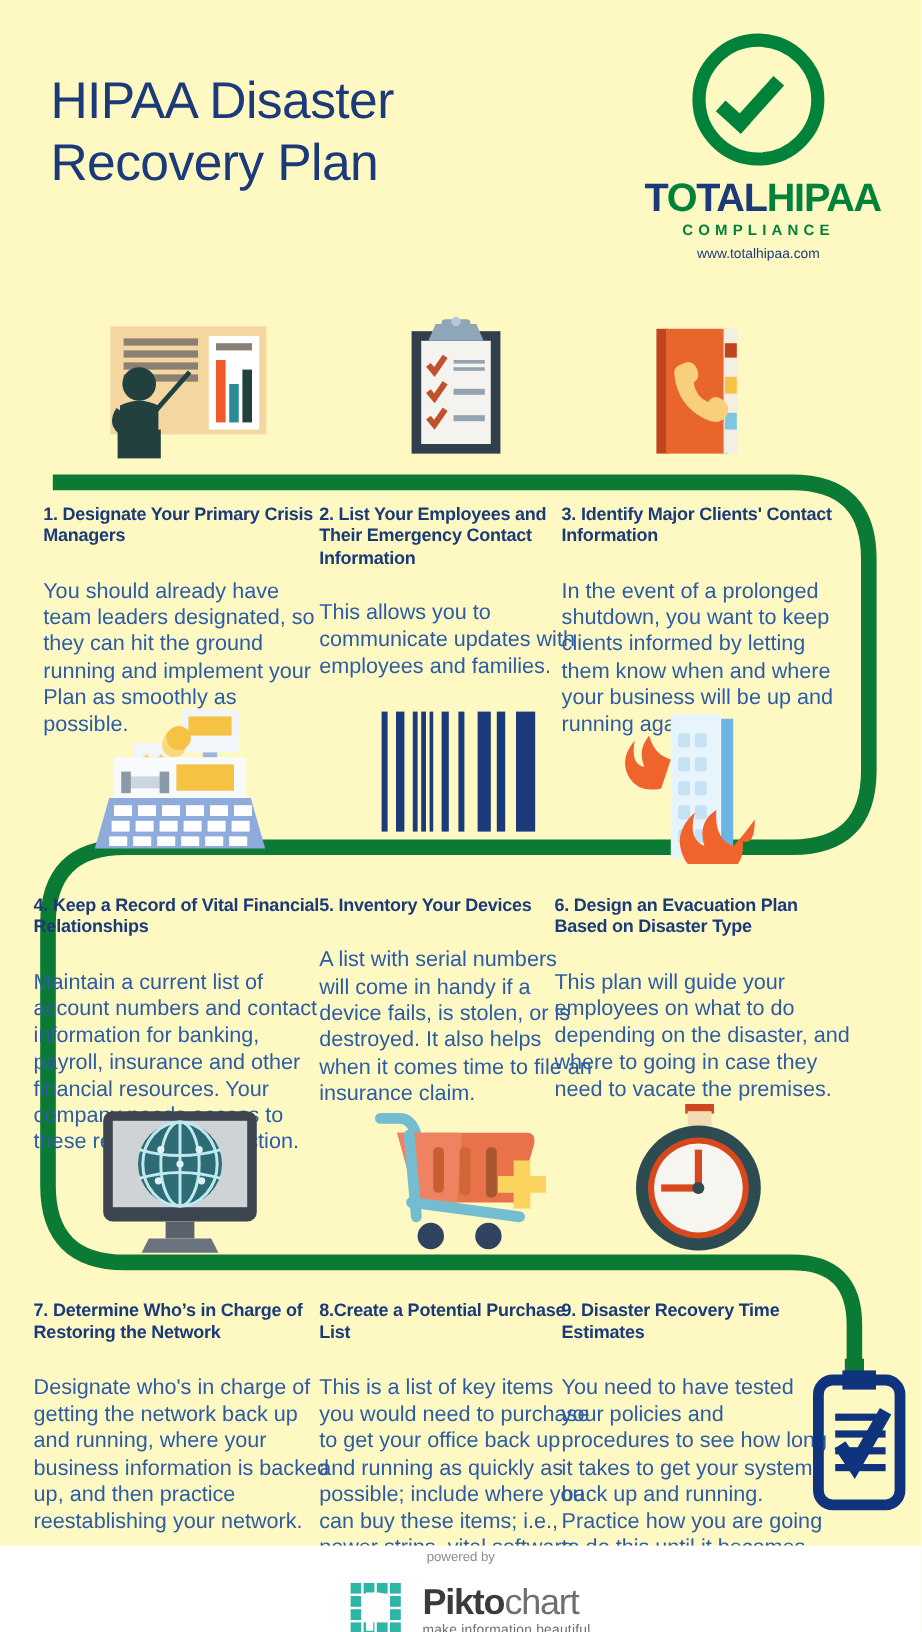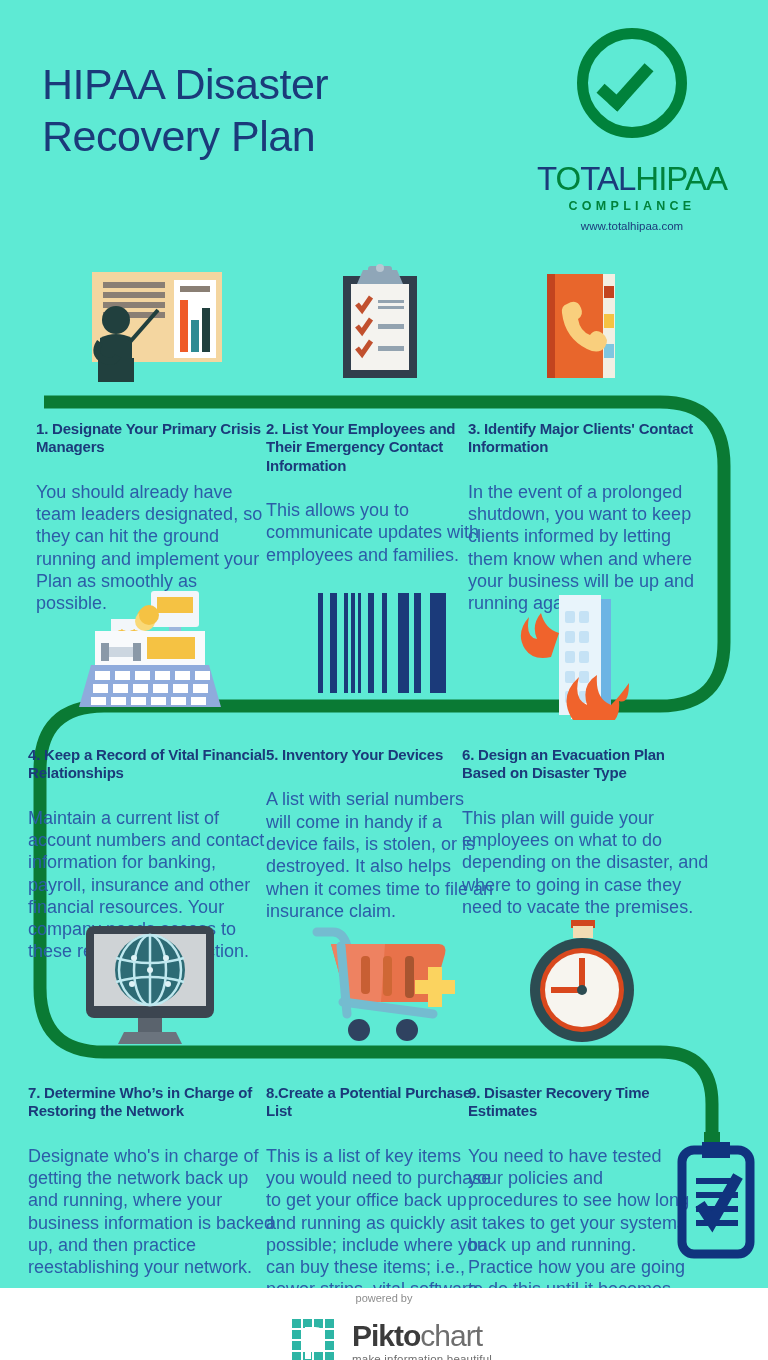--- a/index.html
+++ b/index.html
@@ -4,21 +4,21 @@
 <style>
   * { box-sizing: border-box; margin: 0; padding: 0; }
   html, body {
     width: 768px; height: 1360px;
     background: #ffffff;
     font-family: "Liberation Sans", sans-serif;
   }
   #page {
     position: relative;
     width: 768px; height: 1360px;
-    background: #5eead4;
+    background: #fef9c3;
     overflow: hidden;
   }
   
   #header { position: absolute; left: 0; top: 0; width: 768px; height: 250px; }
   #title {
     position: absolute; left: 42px; top: 58px;
     width: 420px;
     font-size: 43px; line-height: 1.22;
     font-weight: 400;
     color: #1b3a7a;
@@ -31,21 +31,21 @@
     position: relative;
   }
   .check-mark {
     position: absolute; left: 23px; top: 16px;
     width: 28px; height: 54px;
     border-right: 12px solid #00823b;
     border-bottom: 12px solid #00823b;
     transform: rotate(42deg);
   }
   #logo-word {
-    margin-top: 24px; font-size: 33px; font-weight: normal;
+    margin-top: 10px; font-size: 33px; font-weight: bold;
     letter-spacing: -1px; line-height: 1;
   }
   .lw-total { color: #1b3a7a; }
   .lw-o { color: #00823b; }
   .lw-hipaa { color: #00823b; }
   #logo-sub {
     margin-top: 4px; font-size: 12.5px; font-weight: bold;
     color: #00823b; letter-spacing: 4.3px;
   }
   #logo-url { margin-top: 7px; font-size: 11.5px; color: #1b3a7a; }

